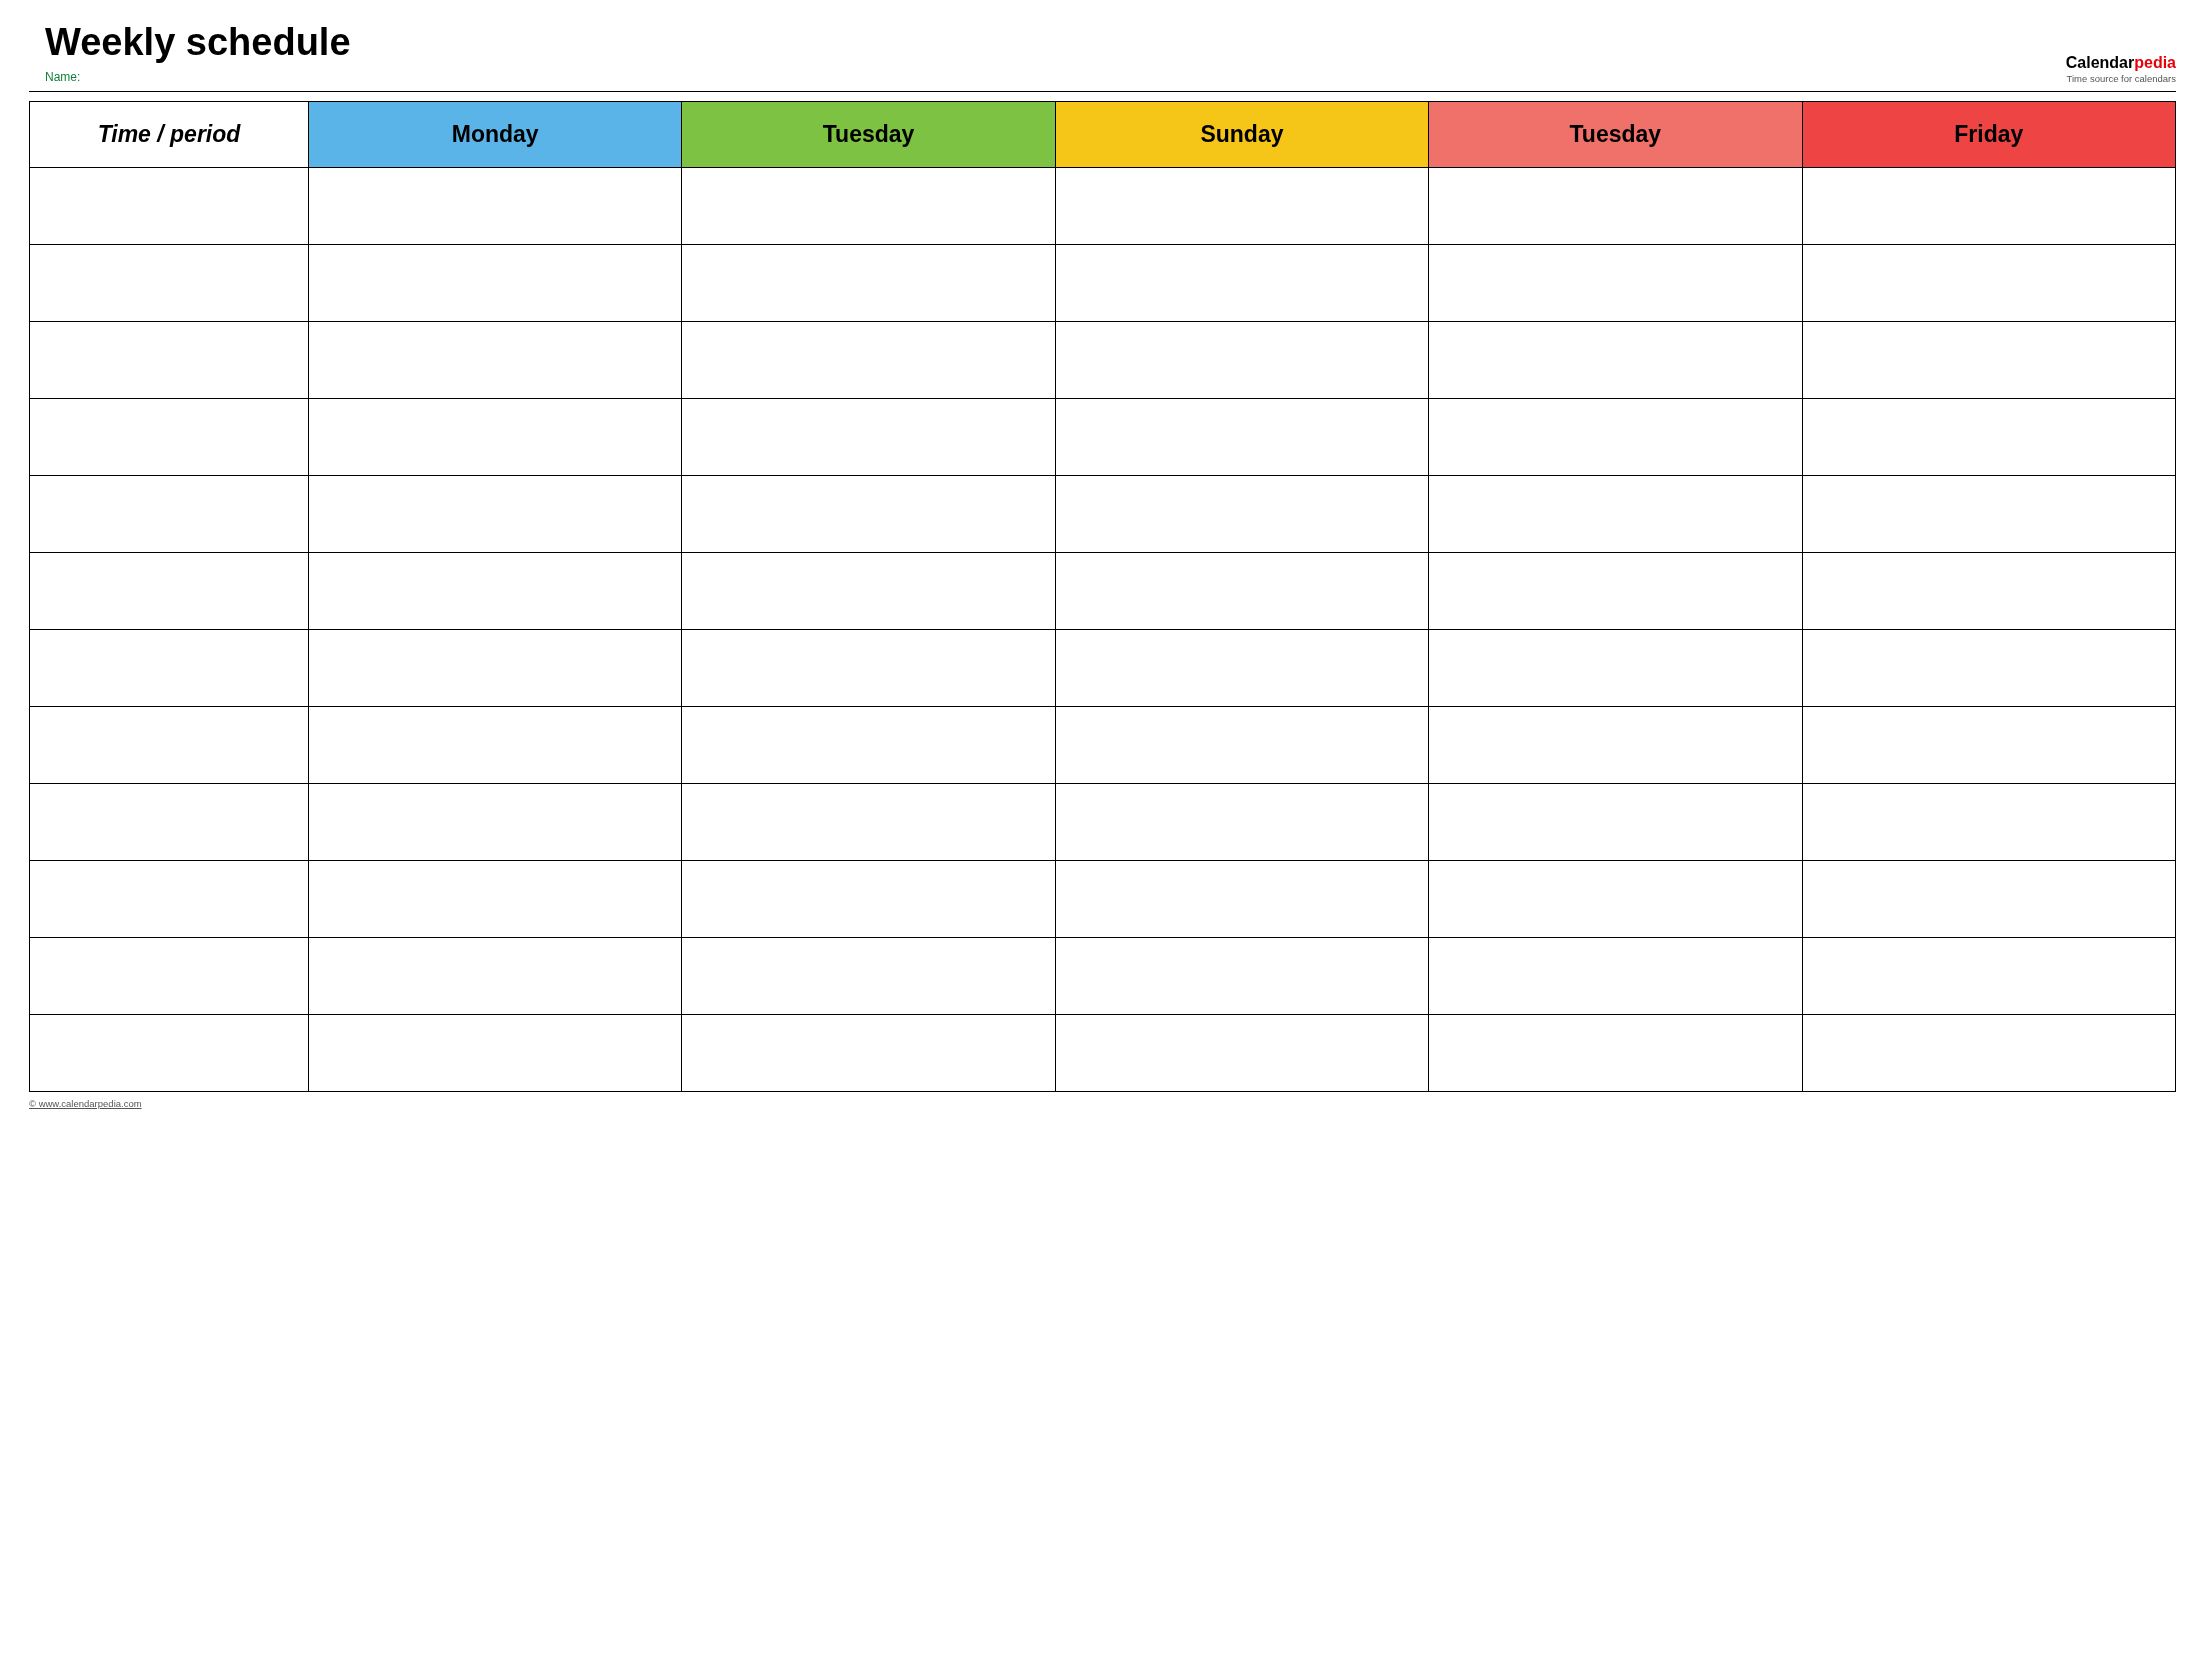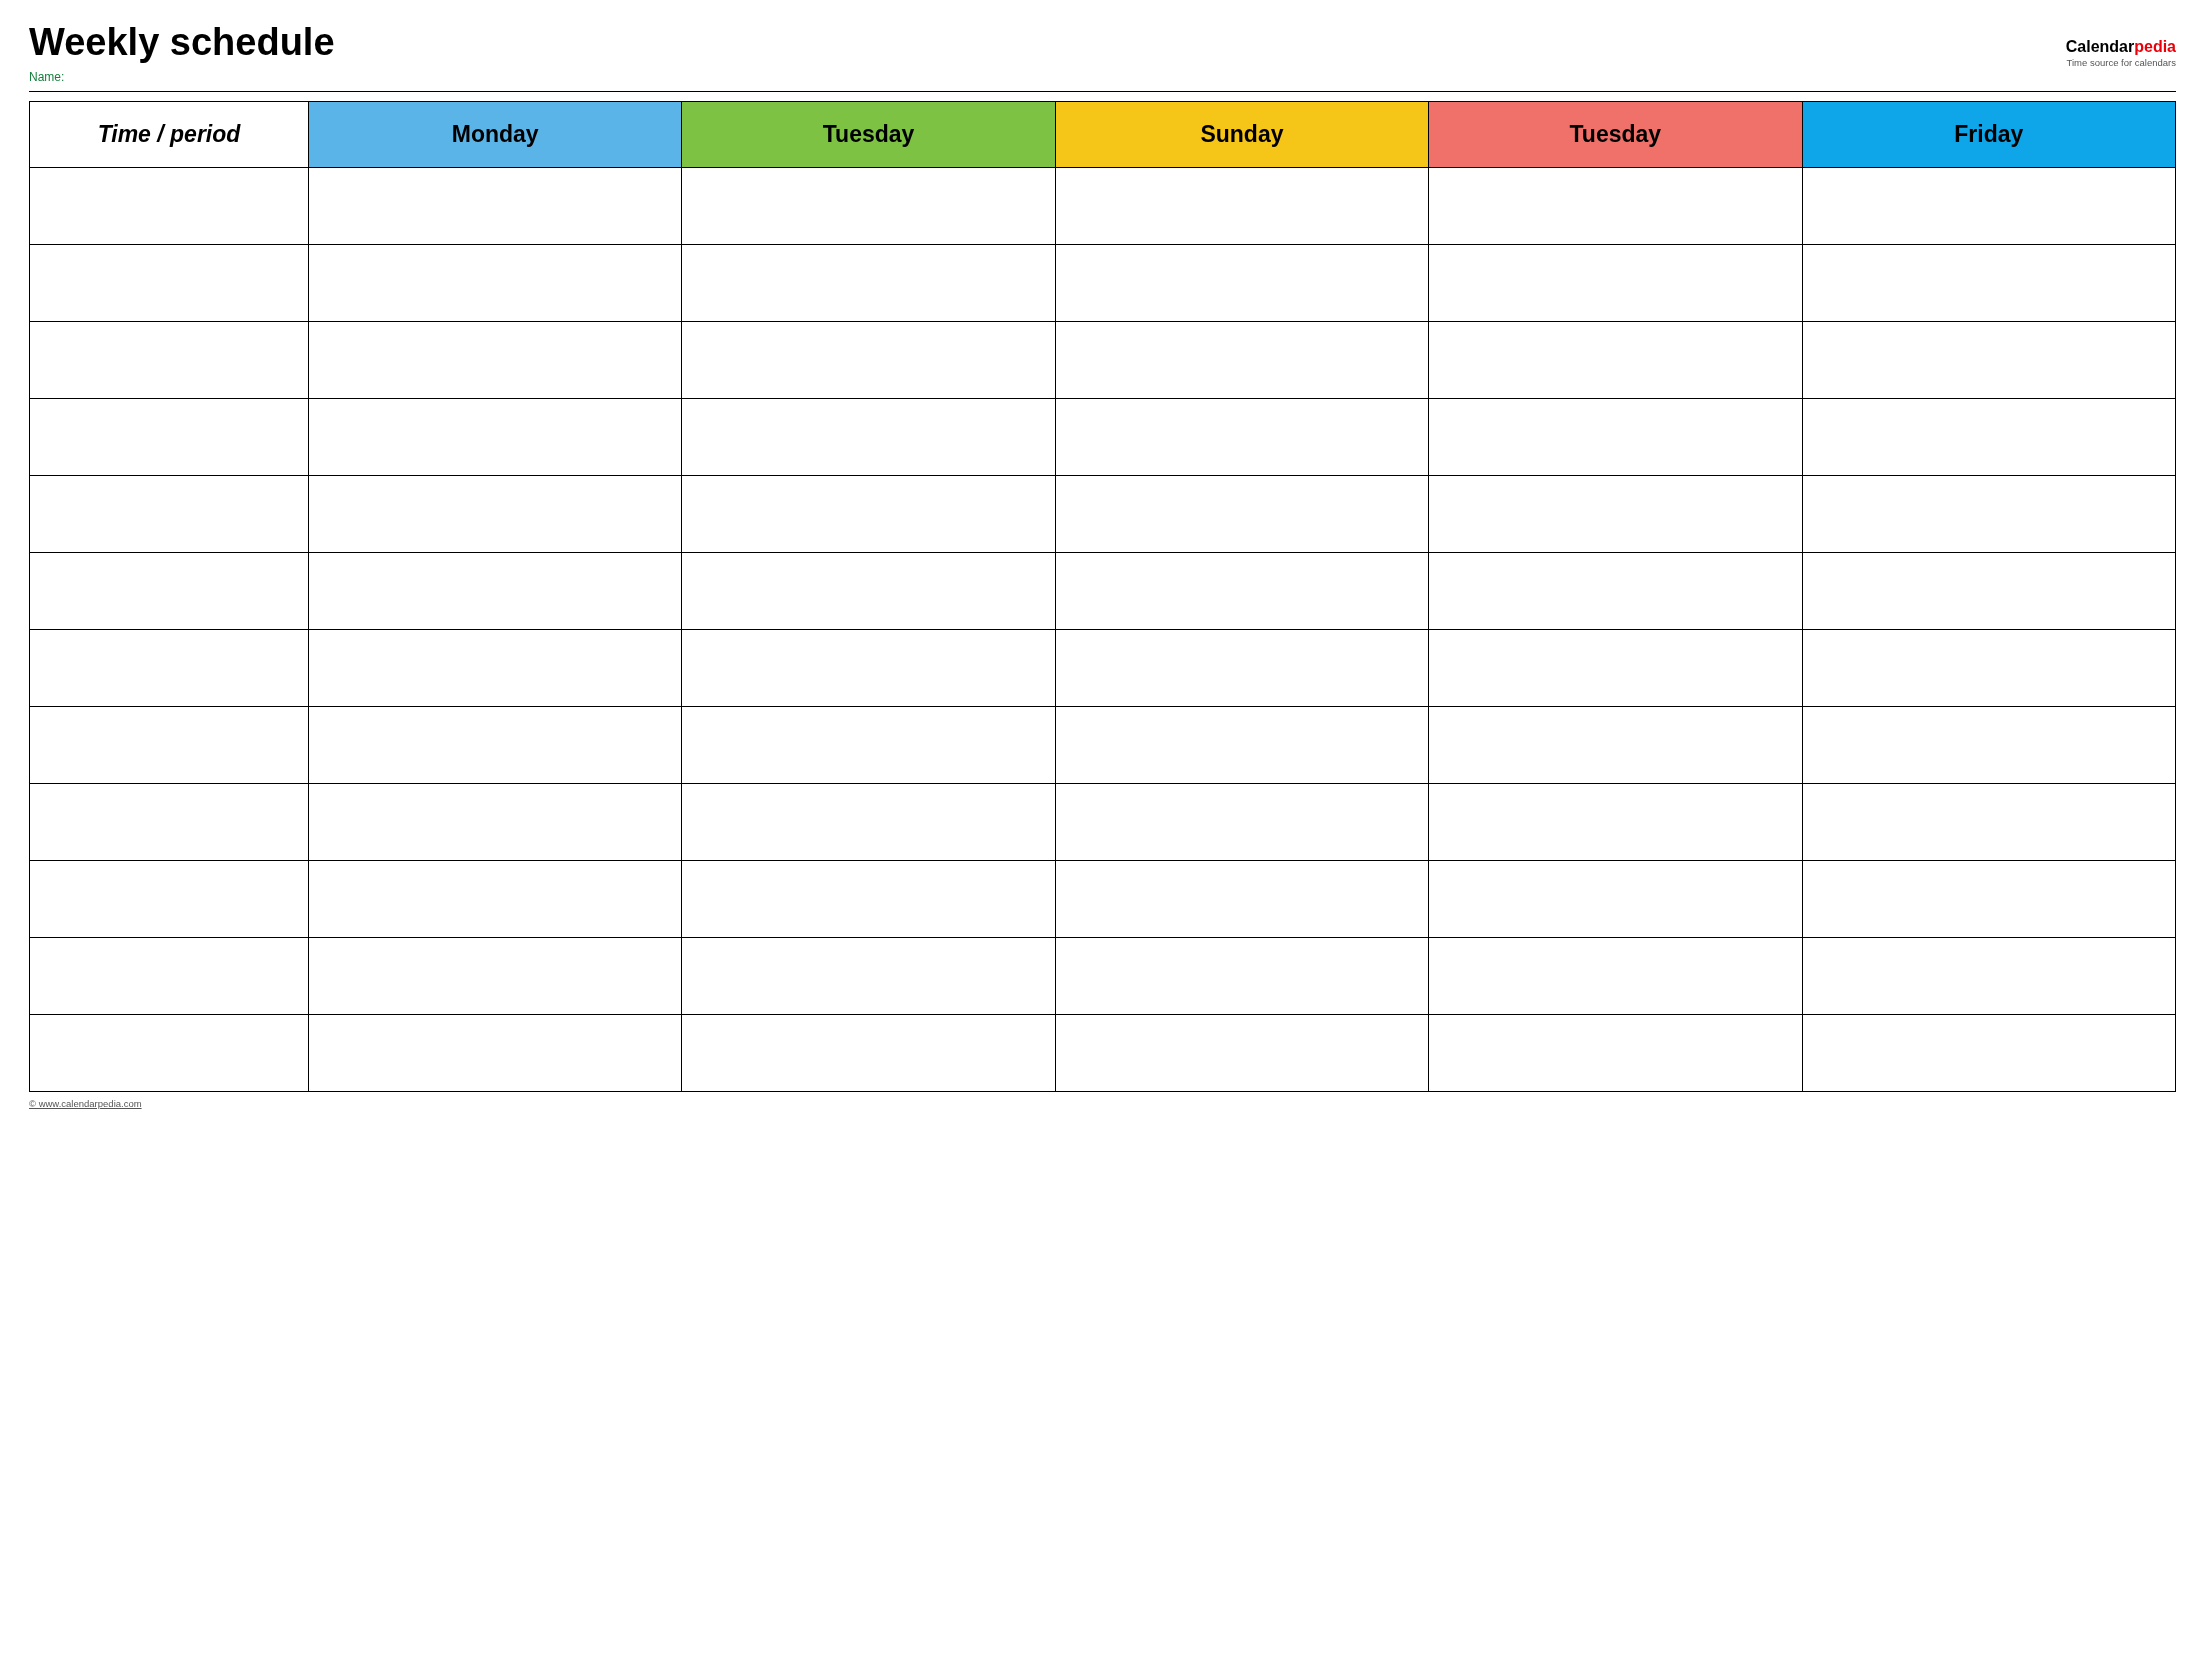--- a/index.html
+++ b/index.html
@@ -12,22 +12,23 @@
       background: #ffffff;
       font-family: Arial, sans-serif;
       padding: 22px 29px 14.6px 29px;
       width: 100%;
       min-height: 100vh;
     }
 
     .header-area {
       display: flex;
       justify-content: space-between;
-      align-items: center;
+      align-items: flex-end;
       margin-bottom: 7.3px;
+      margin-left: 16px;
     }
 
     .title-section {
       display: flex;
       flex-direction: column;
     }
 
     .page-title {
       font-size: 38px;
       font-weight: bold;
@@ -126,21 +127,21 @@
       width: 17.4%;
     }
 
     .th-thursday {
       background-color: #f0706a;
       color: #000000;
       width: 17.4%;
     }
 
     .th-friday {
-      background-color: #0ea5e9;
+      background-color: #ef4444;
       color: #000000;
       width: 17.4%;
       margin-top: 33px;
     }
 
     .footer-area {
       margin-top: 5.9px;
       font-size: 9.5px;
       color: #555555;
       text-decoration: underline;

